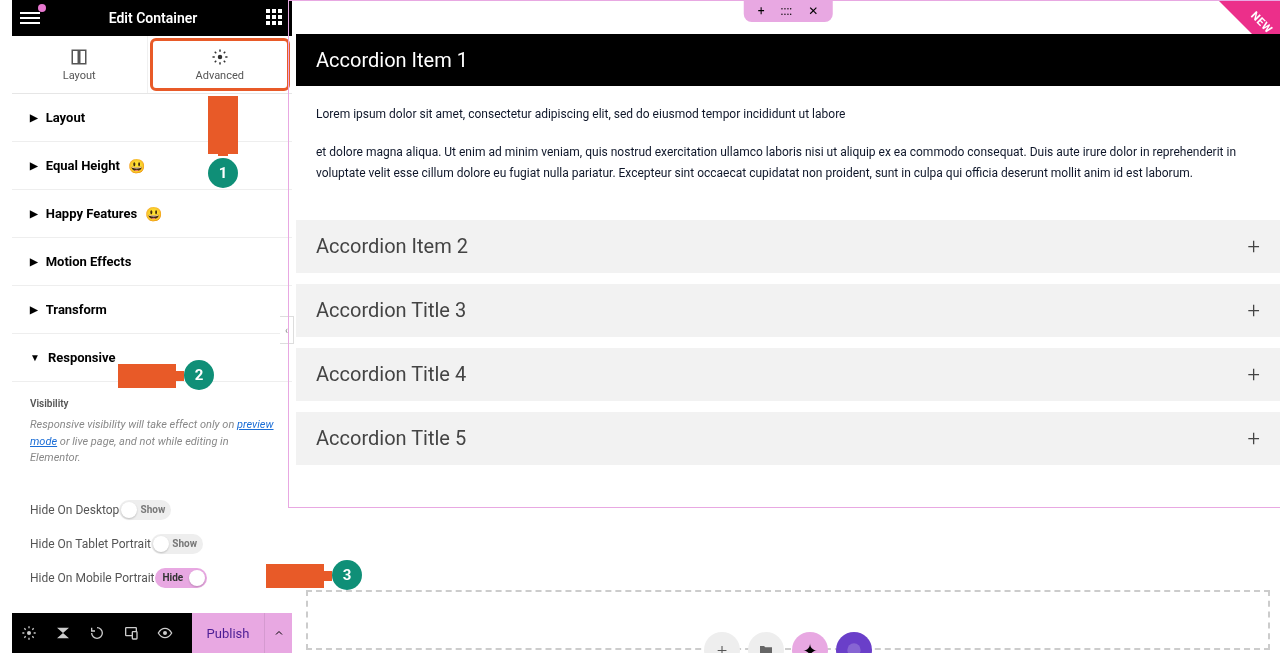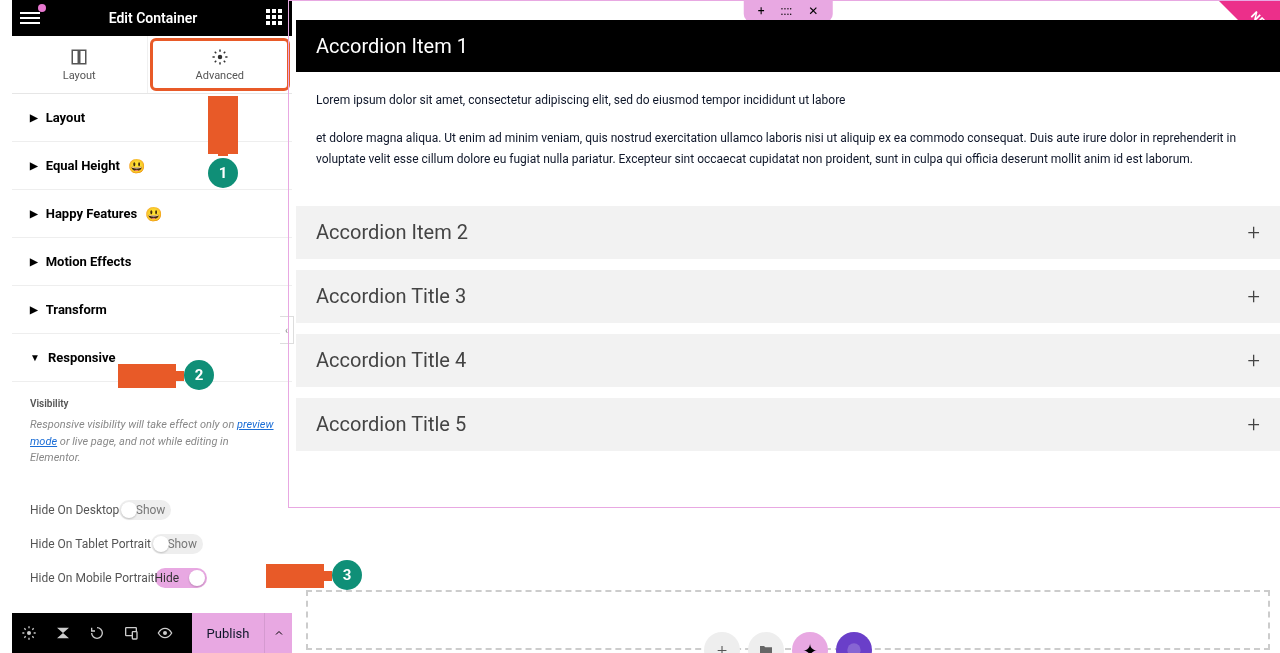--- a/index.html
+++ b/index.html
@@ -23,31 +23,31 @@
 
 .sections { flex:1; overflow:auto; }
 .section-row { display:flex; align-items:center; padding:0 18px; height:48px; border-bottom:1px solid #eee; font-size:13px; font-weight:700; cursor:pointer; gap:8px; }
 .section-row .caret { font-size:10px; }
 .section-row .emoji { font-size:14px; }
 .responsive-body { padding:10px 18px; }
 .visibility-title { font-size:10px; font-weight:600; color:#555; margin:6px 0 8px; }
 .help-text { font-size:11px; font-style:italic; color:#888; line-height:1.5; margin-bottom:26px; }
 .help-text a { color:#1a6dd6; font-style:italic; }
 .toggle-row { display:flex; align-items:center; justify-content:flex-start; font-size:12px; color:#555; height:34px; }
-.switch { width:52px; height:20px; border-radius:10px; background:#eee; position:relative; display:flex; align-items:center; cursor:pointer; font-size:12px; color:#777; }
+.switch { width:52px; height:20px; border-radius:10px; background:#eee; position:relative; display:flex; align-items:center; cursor:pointer; font-size:10px; color:#777;font-weight:bold; }
 .switch .knob { width:16px; height:16px; border-radius:50%; background:#fff; position:absolute; top:2px; box-shadow:0 1px 2px rgba(0,0,0,.2); }
 .switch.off { justify-content:flex-end; padding-right:6px; }
 .switch.off .knob { left:2px; }
-.switch.on { background:#e8a8e2; justify-content:flex-start; padding-left:0; color:#333; }
+.switch.on { background:#e8a8e2; justify-content:flex-start; padding-left:8px; color:#333; }
 .switch.on .knob { right:2px; }
 
 .footer { height:40px; background:#000; display:flex; align-items:center; color:#ccc; }
 .footer-icon { width:34px; height:40px; display:flex; align-items:center; justify-content:center; cursor:pointer; }
 .footer-icon svg { width:16px; height:16px; fill:#ccc; }
-.publish { flex:1; margin-left:auto; height:40px; background:#e8a8e2; color:#0f172a; display:flex; align-items:center; justify-content:center; font-size:13px; cursor:pointer; max-width:72px; }
+.publish { flex:1; margin-left:auto; height:40px; background:#e8a8e2; color:#4c1d95; display:flex; align-items:center; justify-content:center; font-size:13px; cursor:pointer; max-width:72px; }
 .publish-arrow { width:28px; height:40px; background:#e8a8e2; display:flex; align-items:center; justify-content:center; border-left:1px solid rgba(0,0,0,.08); cursor:pointer; }
 
 .collapse-handle { position:absolute; left:280px; top:316px; width:14px; height:28px; background:#fff; border:1px solid #ddd; border-left:none; display:flex; align-items:center; justify-content:center; font-size:10px; color:#888; cursor:pointer; }
 
 
 .canvas { position:absolute; left:296px; right:0; top:0; bottom:0; background:#fff; }
 .edit-bar { position:absolute; top:0; left:50%; transform:translateX(-50%); background:#e8a8e2; border-radius:0 0 8px 8px; display:flex; gap:16px; padding:4px 14px; font-size:12px; color:#000; }
 .edit-bar span { cursor:pointer; }
 .new-ribbon { position:absolute; right:0; top:0; width:0; height:0; border-style:solid; border-width:0 62px 62px 0; border-color:transparent #ec2f8a transparent transparent; }
 .new-text { position:absolute; right:6px; top:16px; transform:rotate(45deg); color:#fff; font-size:11px; font-weight:700; letter-spacing:.5px; }
@@ -216,21 +216,21 @@
 <div class="canvas">
   <div class="edit-bar">
     <span>+</span>
     <span>::::</span>
     <span>✕</span>
   </div>
   <div class="new-ribbon"></div>
   <div class="new-text">NEW</div>
   <div class="container-border"></div>
 
-  <div style="position:relative; padding-top:20px;">
+  <div style="position:relative; padding-top:34px;">
     <div class="acc-item">
       <div class="acc-head open">
         <span>Accordion Item 1</span>
       </div>
       <div class="acc-body">
         <p>Lorem ipsum dolor sit amet, consectetur adipiscing elit, sed do eiusmod tempor incididunt ut labore</p>
         <p>et dolore magna aliqua. Ut enim ad minim veniam, quis nostrud exercitation ullamco laboris nisi ut aliquip ex ea commodo consequat. Duis aute irure dolor in reprehenderit in voluptate velit esse cillum dolore eu fugiat nulla pariatur. Excepteur sint occaecat cupidatat non proident, sunt in culpa qui officia deserunt mollit anim id est laborum.</p>
       </div>
     </div>
     <div class="acc-item">

